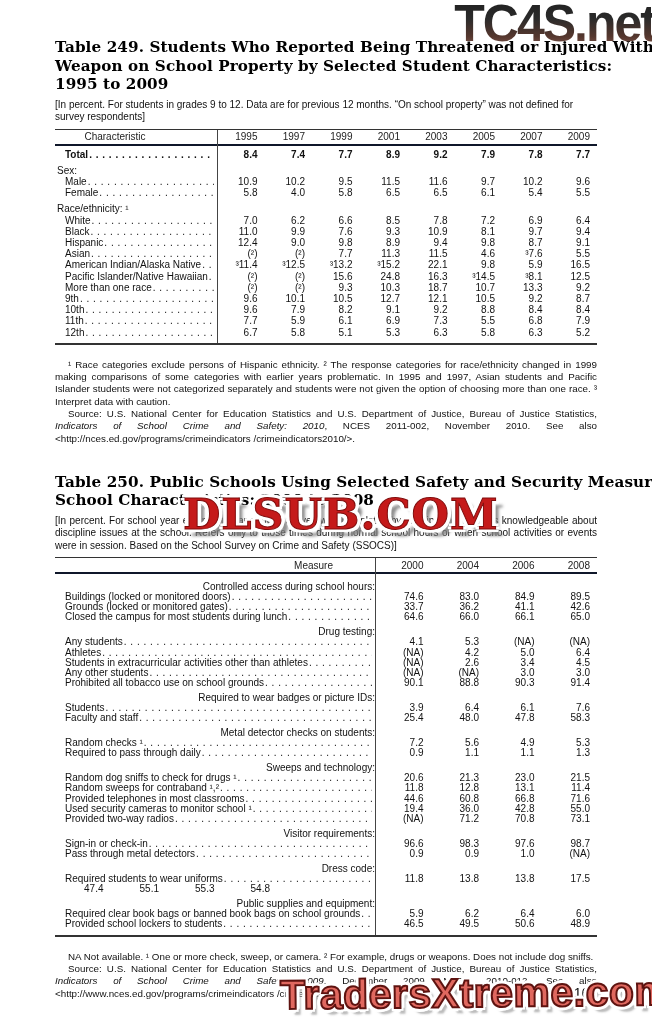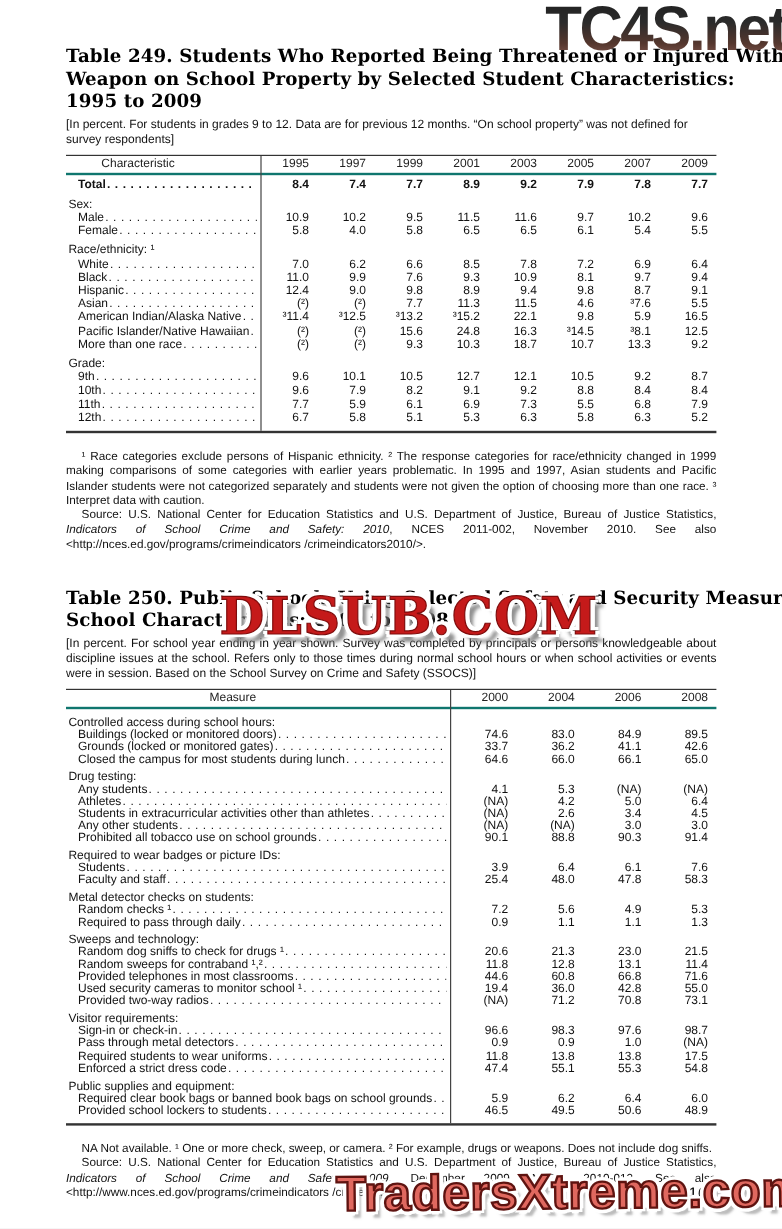--- a/index.html
+++ b/index.html
@@ -19,31 +19,31 @@
   
   .bracket-note { font-size:10px; line-height:12.5px; margin-top:5px; color:#111; }
   .note-wrap { position:relative; }
   .justified { text-align:justify; }
 
   
   .dtable { position:relative; margin-top:5px; border-top:1px solid #333; border-bottom:2px solid #333; font-size:10px; width:542px; }
   .vline { position:absolute; top:0; bottom:0; width:1px; background:#444; }
   #t249 .vline { left:162px; }
   #t250 .vline { left:320px; }
-  .hdr { display:flex; align-items:center; height:16px; border-bottom:2px solid #0f766e;gap:42px; }
+  .hdr { display:flex; align-items:center; height:16px; border-bottom:2px solid #0f172a;gap:42px; }
   .hstub { text-align:center; color:#222; }
   #t249 .hstub { width:162px; }
-  #t250 .hstub { width:320px; }
+  #t250 .hstub { width:320px;text-align:right; }
   .tbody { padding:3px 0 5px 0; }
   .trow { display:flex; align-items:baseline; }
   #t249 .trow { line-height:11.2px; }
   #t250 .trow { line-height:10.2px; }
   .stub { display:flex; align-items:baseline; padding-left:2px; }
   #t249 .stub { width:162px; }
-  #t250 .stub { width:320px; }
+  #t250 .stub { width:320px;justify-content:flex-end; }
   .item .stub, .total .stub { padding-left:10px; }
   .group { margin-top:4.5px; }
   #t249 .group { margin-top:5px; }
   .total { font-weight:bold; }
   .lbl { white-space:nowrap; }
   .leader { flex:1; overflow:hidden; white-space:nowrap; margin:0 3px 0 1px; }
   .leader::after { content:". . . . . . . . . . . . . . . . . . . . . . . . . . . . . . . . . . . . . . . . . . . . . . . . . . . . . . . . . . . . . . . . . . . ."; letter-spacing:.5px; }
   .cells { display:flex;justify-content:flex-end; }
   .cell { text-align:right; padding-right:7px; }
   #t249 .cell { width:47.5px; }
@@ -273,25 +273,20 @@
               <div class="cell">(²)</div>
               <div class="cell">(²)</div>
               <div class="cell">9.3</div>
               <div class="cell">10.3</div>
               <div class="cell">18.7</div>
               <div class="cell">10.7</div>
               <div class="cell">13.3</div>
               <div class="cell">9.2</div>
             </div>
           </div>
-          <div class="trow group">
-            <div class="stub">
-              <span class="lbl">Grade:</span>
-            </div>
-          </div>
           <div class="trow item">
             <div class="stub">
               <span class="lbl">9th</span>
               <span class="leader"></span>
             </div>
             <div class="cells">
               <div class="cell">9.6</div>
               <div class="cell">10.1</div>
               <div class="cell">10.5</div>
               <div class="cell">12.7</div>
@@ -627,37 +622,38 @@
                 <span class="lbl">Pass through metal detectors</span>
                 <span class="leader"></span>
               </div>
               <div class="cells">
                 <div class="cell">0.9</div>
                 <div class="cell">0.9</div>
                 <div class="cell">1.0</div>
                 <div class="cell">(NA)</div>
               </div>
             </div>
+            <div class="trow group">
+              <div class="stub">
+                <span class="lbl">Dress code:</span>
+              </div>
+            </div>
             <div class="trow item">
               <div class="stub">
                 <span class="lbl">Required students to wear uniforms</span>
                 <span class="leader"></span>
               </div>
               <div class="cells">
                 <div class="cell">11.8</div>
                 <div class="cell">13.8</div>
                 <div class="cell">13.8</div>
                 <div class="cell">17.5</div>
               </div>
             </div>
             <div class="trow item">
-              <div class="stub">
-                <span class="lbl">Enforced a strict dress code</span>
-                <span class="leader"></span>
-              </div>
               <div class="cells">
                 <div class="cell">47.4</div>
                 <div class="cell">55.1</div>
                 <div class="cell">55.3</div>
                 <div class="cell">54.8</div>
               </div>
             </div>
             <div class="trow group">
               <div class="stub">
                 <span class="lbl">Public supplies and equipment:</span>

